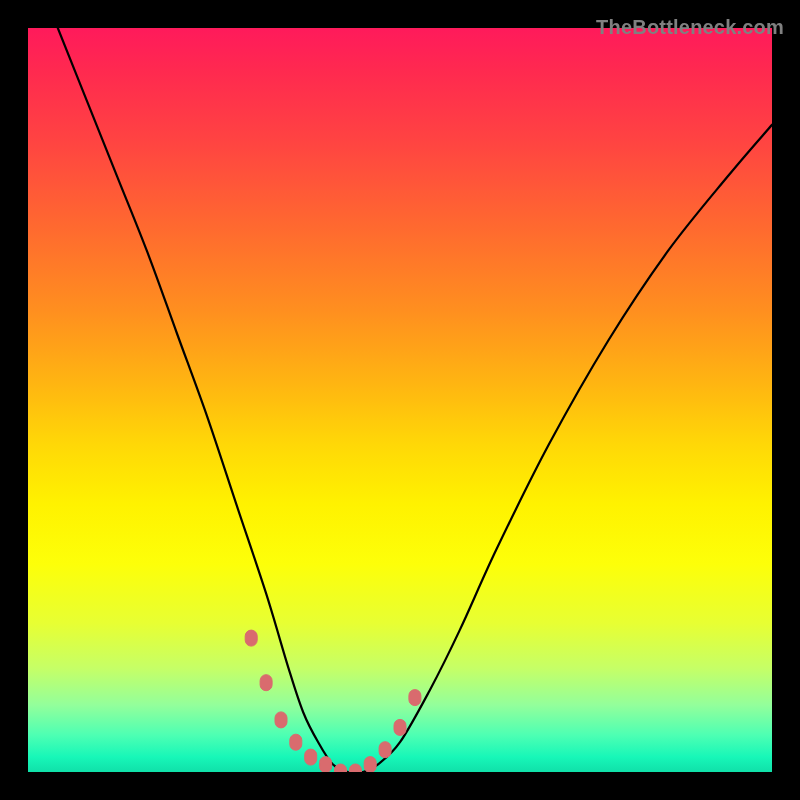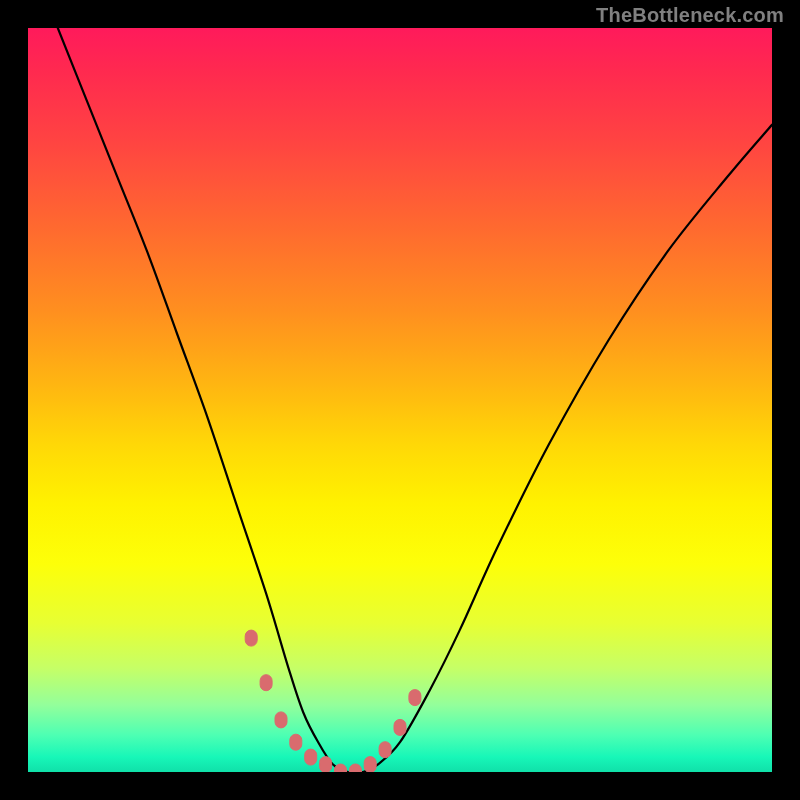--- a/index.html
+++ b/index.html
@@ -37,21 +37,21 @@
       #e7ff33 80%,
       #c6ff66 86%,
       #93ff9b 91%,
       #4effb3 95%,
       #17f7b8 98%,
       #10e0a9 100%
     );
   }
   .watermark {
     position: absolute;
-    top: 4px;
+    top: 16px;
     right: 16px;
     font-size: 20px;
     font-weight: 600;
     color: #808080;
     letter-spacing: 0.2px;
     user-select: none;
   }
   svg.curve {
     position: absolute;
     inset: 0;

